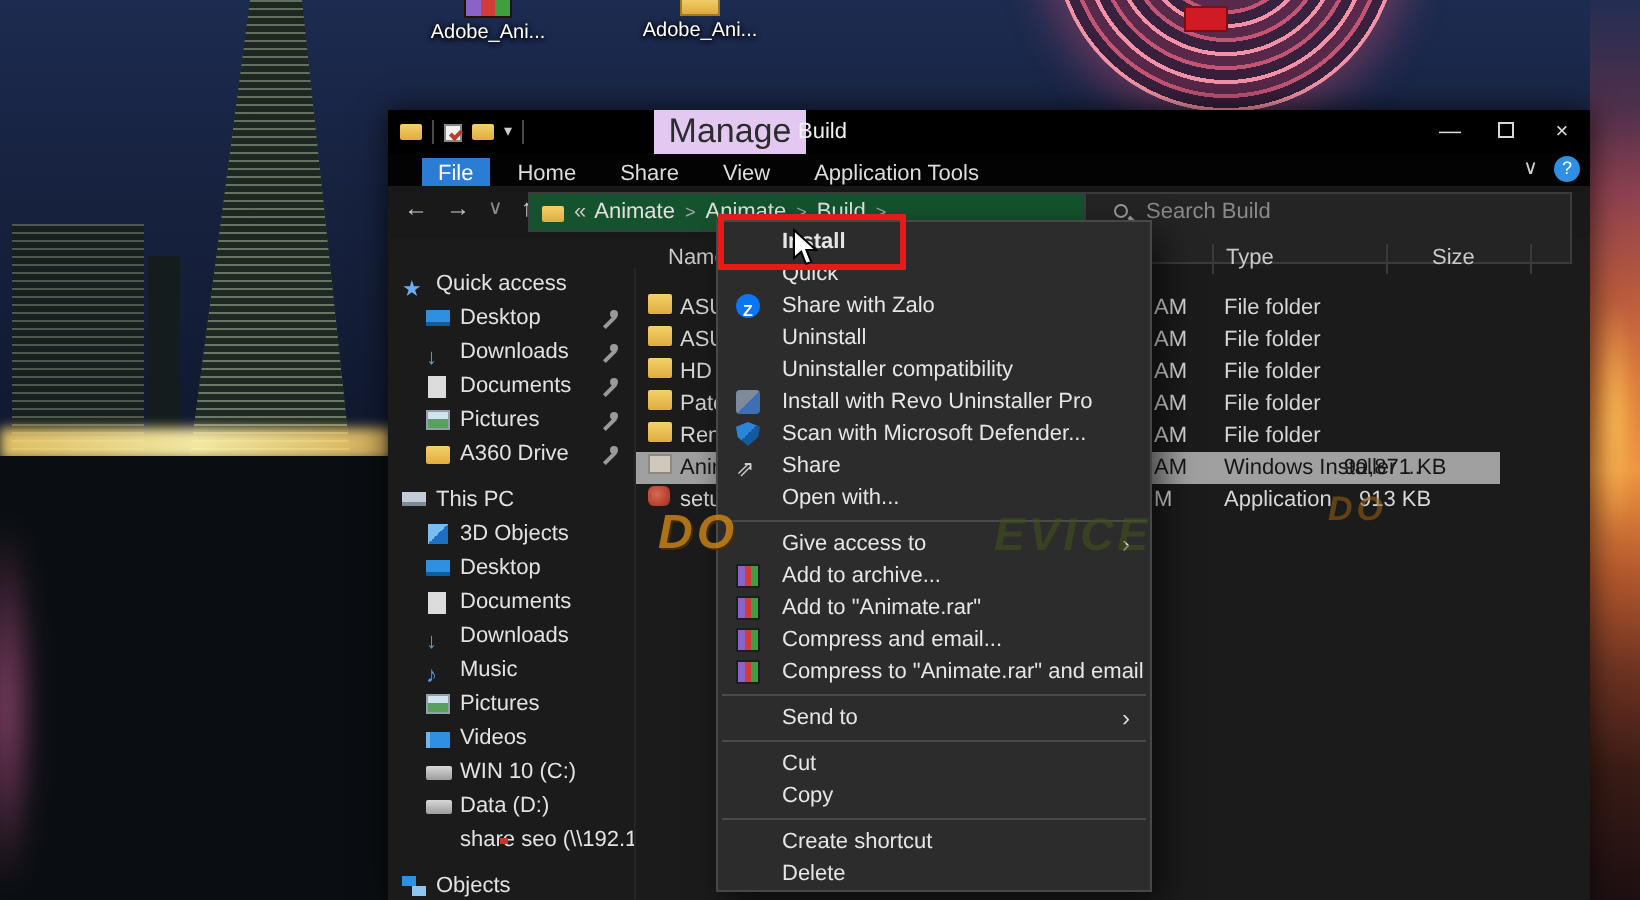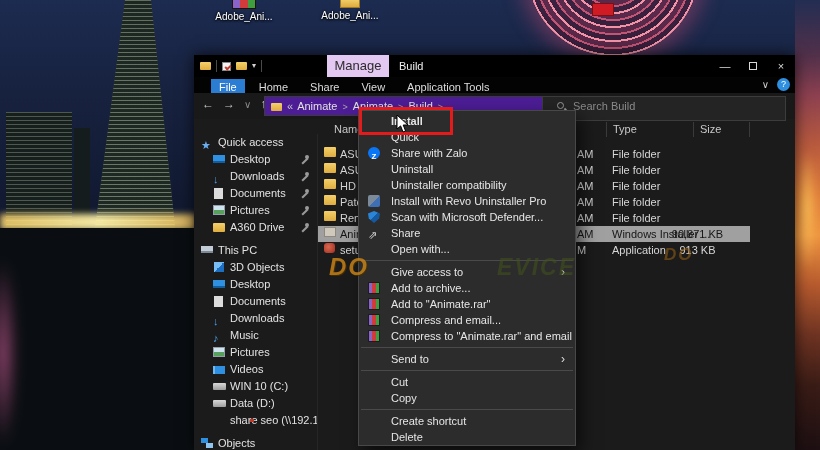--- a/index.html
+++ b/index.html
@@ -40,54 +40,54 @@
 
   
   .win{position:absolute;left:194px;top:55px;width:601px;height:395px;background:#1b1b1b;box-shadow:0 0 14px rgba(0,0,0,.7);}
   .titlebar{position:absolute;left:0;top:0;width:601px;height:22px;background:#000;}
   .qat{position:absolute;left:6px;top:4px;height:14px;display:flex;align-items:center;gap:5px;}
   .qfold{width:11px;height:8px;background:linear-gradient(#f3d06b,#e0ad3e);border-radius:1px;}
   .qsep{width:1px;height:12px;background:#4a4a4a;}
   .qcheck{width:9px;height:9px;background:#f2f2f2;border:1px solid #888;position:relative;}
   .qcheck::before{content:"";position:absolute;left:2px;top:2px;width:4px;height:2px;border-left:2px solid #c0392b;border-bottom:2px solid #c0392b;transform:rotate(-45deg);}
   .qcaret{color:#cfcfcf;font-size:8px;line-height:8px;}
-  .managetab{position:absolute;left:133px;top:0;width:62px;height:22px;background:#e3c9f2;color:#2c2c2c;font-size:13px;text-align:center;line-height:22px;}
+  .managetab{position:absolute;left:133px;top:0;width:76px;height:22px;background:#e3c9f2;color:#2c2c2c;font-size:17px;text-align:center;line-height:22px;}
   .wintitle{position:absolute;left:205px;top:0;height:22px;line-height:22px;font-size:11px;color:#f0f0f0;}
   .wincontrols{position:absolute;right:0;top:0;height:22px;display:flex;}
   .wc{width:28px;height:22px;text-align:center;line-height:22px;color:#dcdcdc;font-size:11px;}
   .maxbox{display:inline-block;width:8px;height:8px;border:1px solid #d8d8d8;margin-top:6px;}
   .ribbonrow{position:absolute;left:0;top:22px;width:601px;height:16px;background:#030303;white-space:nowrap;}
   .rtabs{position:absolute;left:17px;top:0;text-decoration:underline;}
   .rtab{display:inline-block;margin-right:6px;padding:0 8px;height:16px;line-height:16px;font-size:11px;color:#ddd;}
   .rtab.active{background:#2b7cd3;color:#fff;}
   .ribright{position:absolute;right:5px;top:1px;display:flex;gap:8px;align-items:center;}
   .collapsechev{color:#cfcfcf;font-size:10px;}
   .helpbtn{width:13px;height:13px;border-radius:50%;background:#2f8fe0;color:#fff;font-size:9px;text-align:center;line-height:13px;}
 
   .addrrow{position:absolute;left:0;top:38px;width:601px;height:26px;background:#191919;}
   .navarrows{position:absolute;left:8px;top:4px;display:flex;gap:9px;color:#c8c8c8;font-size:12px;}
   .navarrows .dim{color:#8a8a8a;font-size:10px;padding-top:2px;}
-  .addrbox{position:absolute;left:70px;top:3px;width:328px;height:20px;background:#4c1d95;border:1px solid #3c3c3c;}
+  .addrbox{position:absolute;left:70px;top:3px;width:328px;height:20px;background:#14532d;border:1px solid #3c3c3c;}
   .abfold{position:absolute;left:6px;top:6px;width:11px;height:8px;background:linear-gradient(#f3d06b,#e0ad3e);border-radius:1px;}
   .crumbs{position:absolute;left:22px;top:0;height:18px;line-height:18px;font-size:11px;color:#e0e0e0;white-space:nowrap;}
   .coverflow{color:#c8c8c8;margin-right:4px;}
   .csep{color:#a8a8a8;font-size:9px;margin:0 5px;}
   .addrdrop{position:absolute;right:32px;top:2px;color:#b8b8b8;font-size:10px;}
   .refresh{position:absolute;right:10px;top:2px;color:#b8b8b8;font-size:11px;}
-  .searchbox{position:absolute;left:348px;top:3px;width:244px;height:25px;background:#242424;border:1px solid #3c3c3c;}
+  .searchbox{position:absolute;left:348px;top:3px;width:244px;height:36px;background:#242424;border:1px solid #3c3c3c;}
   .mag{position:absolute;left:14px;top:5px;width:7px;height:7px;border:1.5px solid #9a9a9a;border-radius:50%;}
   .mag::after{content:"";position:absolute;left:6px;top:6px;width:4px;height:1.5px;background:#9a9a9a;transform:rotate(45deg);}
   .searchinput{position:absolute;left:28px;top:1px;width:200px;height:16px;background:transparent;border:none;outline:none;color:#9a9a9a;font-size:11px;font-family:inherit;}
   .searchinput::placeholder{color:#8a8a8a;}
 
   .colheads{position:absolute;left:124px;top:67px;width:477px;height:17px;white-space:nowrap;}
   .colh{display:inline-block;height:15px;line-height:15px;font-size:11px;color:#c9c9c9;border-right:1px solid #3a3a3a;vertical-align:top;}
   .colh.c0{width:289px;padding-left:16px;}
   .colh.c1{width:87px;padding-left:6px;}
-  .colh.c2{width:56px;padding-left:6px;}
+  .colh.c2{width:56px;padding-left:6px;margin-left:16px;}
 
   .sidebar{position:absolute;left:0;top:79px;width:124px;border-right:1px solid #262626;height:316px;}
   .sitem{height:17px;line-height:17px;position:relative;font-size:11px;color:#e2e2e2;white-space:nowrap;overflow:hidden;}
   .sitem.lvl0{padding-left:24px;}
   .sitem.lvl1{padding-left:36px;}
   .sitem.gap{margin-top:6px;}
   .sic{position:absolute;width:12px;height:12px;top:3px;}
   .lvl0 .sic{left:7px;} .lvl1 .sic{left:19px;}
   .pin{position:absolute;right:8px;top:5px;width:9px;height:9px;}
   .pin::before{content:"";position:absolute;left:4px;top:1px;width:2px;height:8px;background:#9a9a9a;transform:rotate(45deg);}

